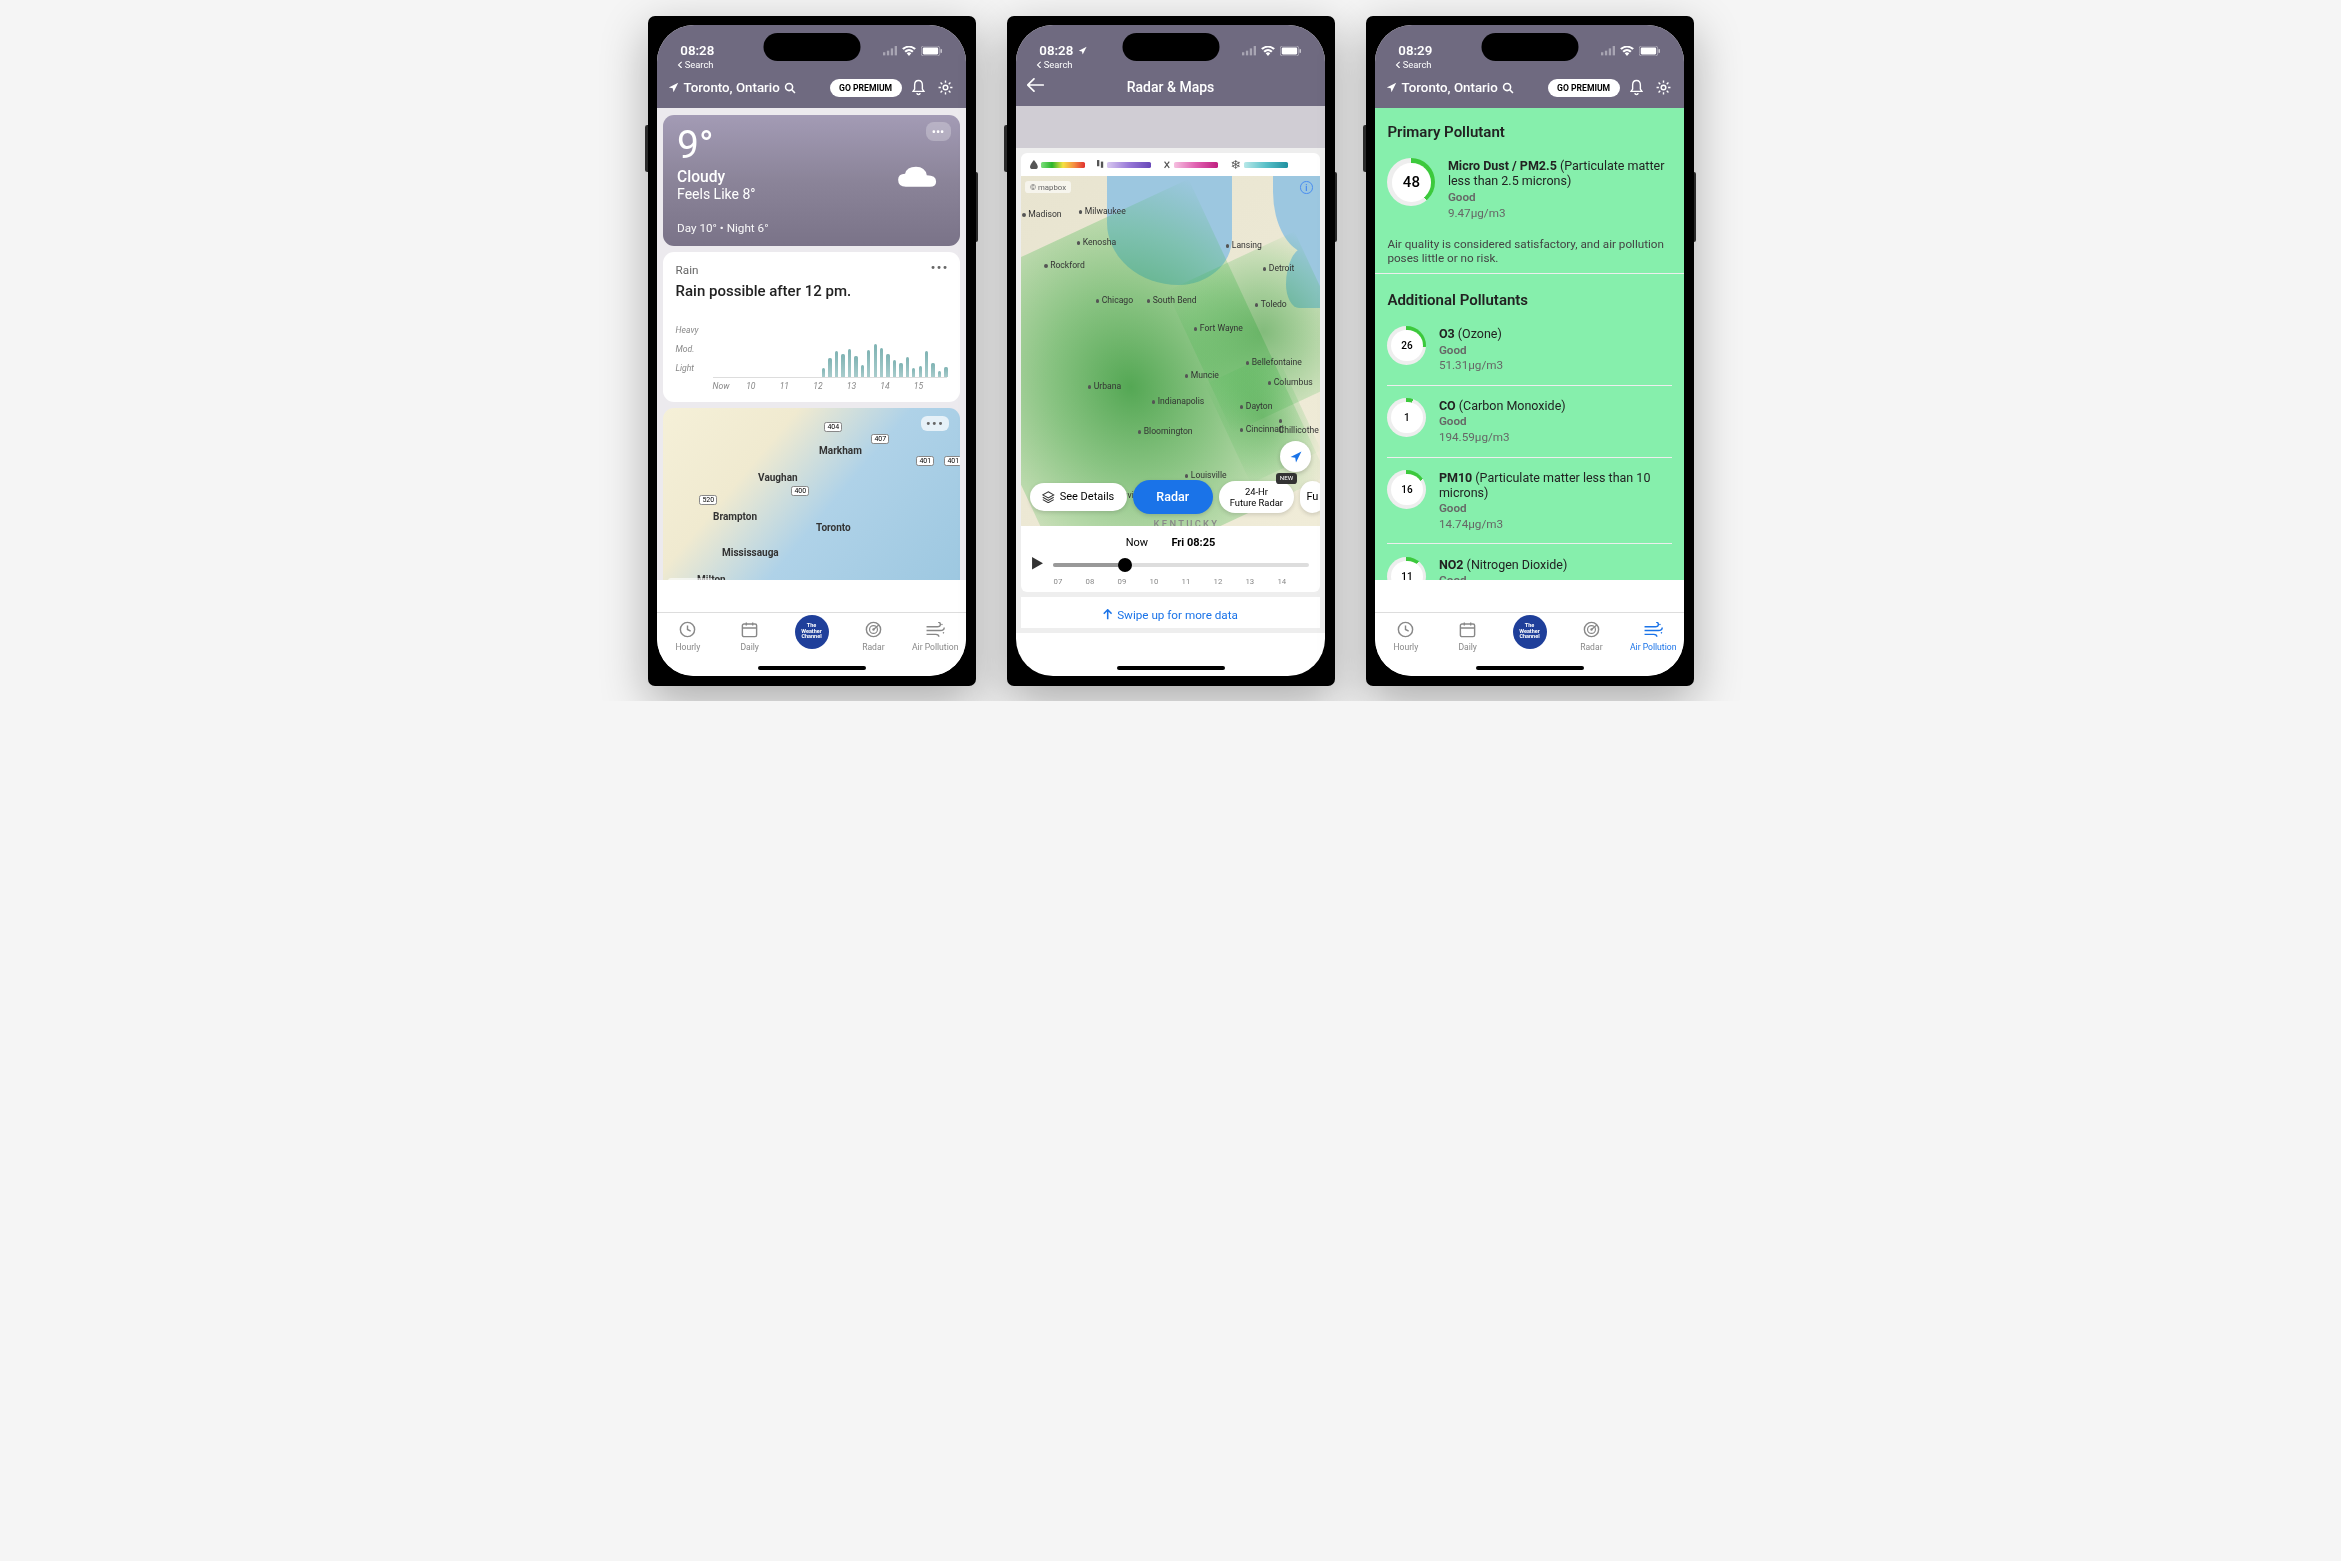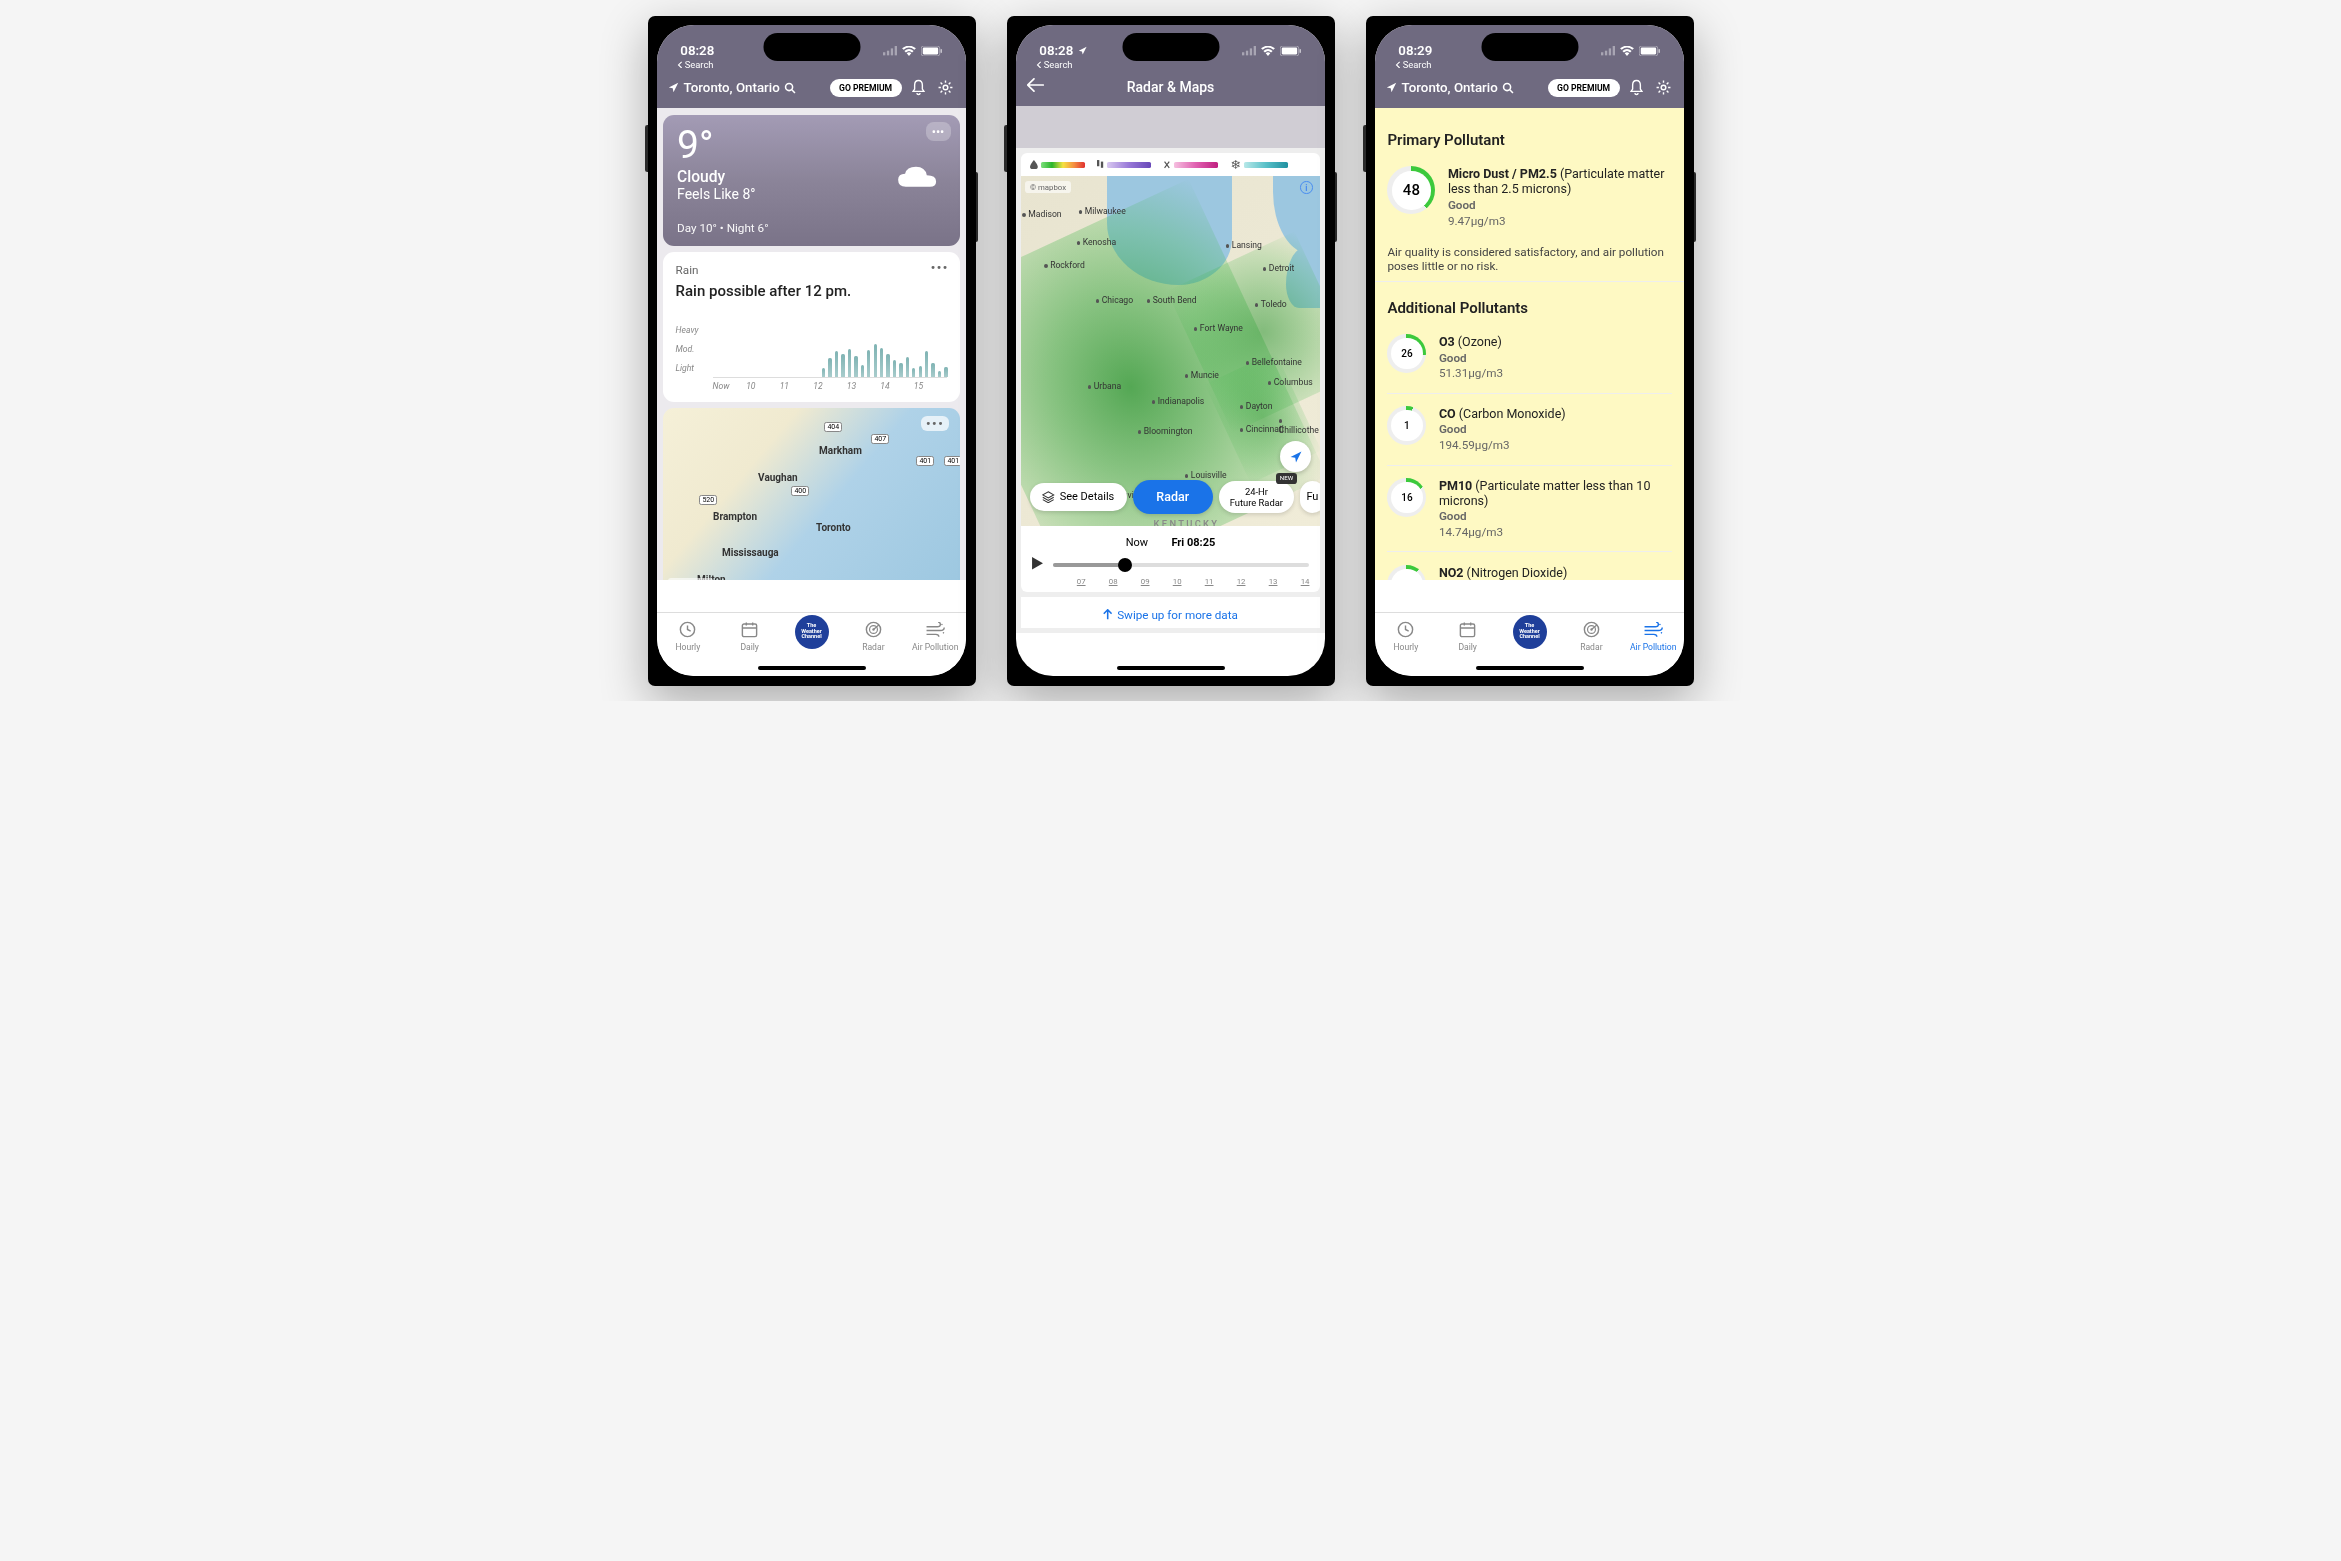--- a/index.html
+++ b/index.html
@@ -60,21 +60,21 @@
   
   .radar-header {
     background: #6f6a80; color: #fff; padding: 9.4px 11px 11px 11px;
     display: flex; align-items: center;
   }
   .radar-header .back-arrow { width: 23.4px; }
   .radar-header .title { flex: 1; text-align: center; font-size: 14px; font-weight: 500; margin-right: 23.4px; }
   
   
   .content { background: #eceaee; height: calc(100% - 44px - 81px - 55px); overflow-y: auto; }
-  .content-p3 { background: #fef9c3; height: calc(100% - 44px - 81px - 55px); overflow-y: auto; padding-top: 15px; }
+  .content-p3 { background: #86efac; height: calc(100% - 44px - 81px - 55px); overflow-y: auto; padding-top: 7px; }
   
   
   .hero-card {
     margin: 6.2px; border-radius: 11px; overflow: hidden;
     background: linear-gradient(180deg, #a39bb5 0%, #8b8499 50%, #7a7388 100%);
     color: #fff; padding: 11px 14px; position: relative;
   }
   .hero-card .more { position: absolute; right: 9.4px; top: 7.8px; background: rgba(255,255,255,0.25); border-radius: 7.8px; padding: 1.6px 6.2px; color: #fff; }
   .hero-temp { font-size: 39px; font-weight: 400; line-height: 1; }
   .hero-cond { font-size: 15.6px; font-weight: 500; margin-top: 3.1px; }
@@ -133,21 +133,21 @@
   .timeline-panel { background: #fff; padding: 9.4px 11px 6.2px 11px; margin: 0 4.7px; border-radius: 0 0 6.2px 6.2px; }
   .timeline-header { display: flex; justify-content: center; gap: 23.4px; font-size: 11px; margin-bottom: 4.7px; }
   .timeline-now { font-weight: 400; }
   .timeline-time { font-weight: 700; }
   .timeline-track { position: relative; height: 23.4px; display: flex; align-items: center; }
   .play-btn { width: 14px; margin-right: 7.8px; }
   .track-line { flex: 1; height: 3.9px; background: #ddd; border-radius: 2.3px; position: relative; }
   .track-fill { position: absolute; left: 0; width: 28%; height: 100%; background: #999; border-radius: 2.3px; }
   .track-thumb { position: absolute; left: 28%; top: 50%; transform: translate(-50%,-50%); width: 14px; height: 14px; background: #000; border-radius: 50%; }
   .timeline-ticks { display: flex; margin-left: 22px; font-size: 7.8px; color: #888; }
-  .timeline-ticks span { flex: 1; text-align: right; text-decoration: underline; }
+  .timeline-ticks span { flex: 1; text-align: left; }
   .swipe-hint { text-align: center; padding: 11px 0 6.2px 0; color: #1a73e8; font-size: 11.7px; display: flex; align-items: center; justify-content: center; gap: 4.7px; background: #fff; margin: 4.7px; }
   
   
   .section-title { font-size: 15px; font-weight: 600; padding: 7.8px 12.5px; color: #222; }
   .pollutant-row { display: flex; gap: 12.5px; padding: 9.4px 12.5px; align-items: flex-start; }
   .gauge { width: 48px; height: 48px; border-radius: 50%; position: relative; flex-shrink: 0;
     background: conic-gradient(#3cc93c 0deg, #3cc93c var(--deg,90deg), #eee var(--deg,90deg), #eee 360deg);
     display: flex; align-items: center; justify-content: center;
   }
   .gauge::before { content: ''; position: absolute; inset: 4.7px; background: #fff; border-radius: 50%; }

